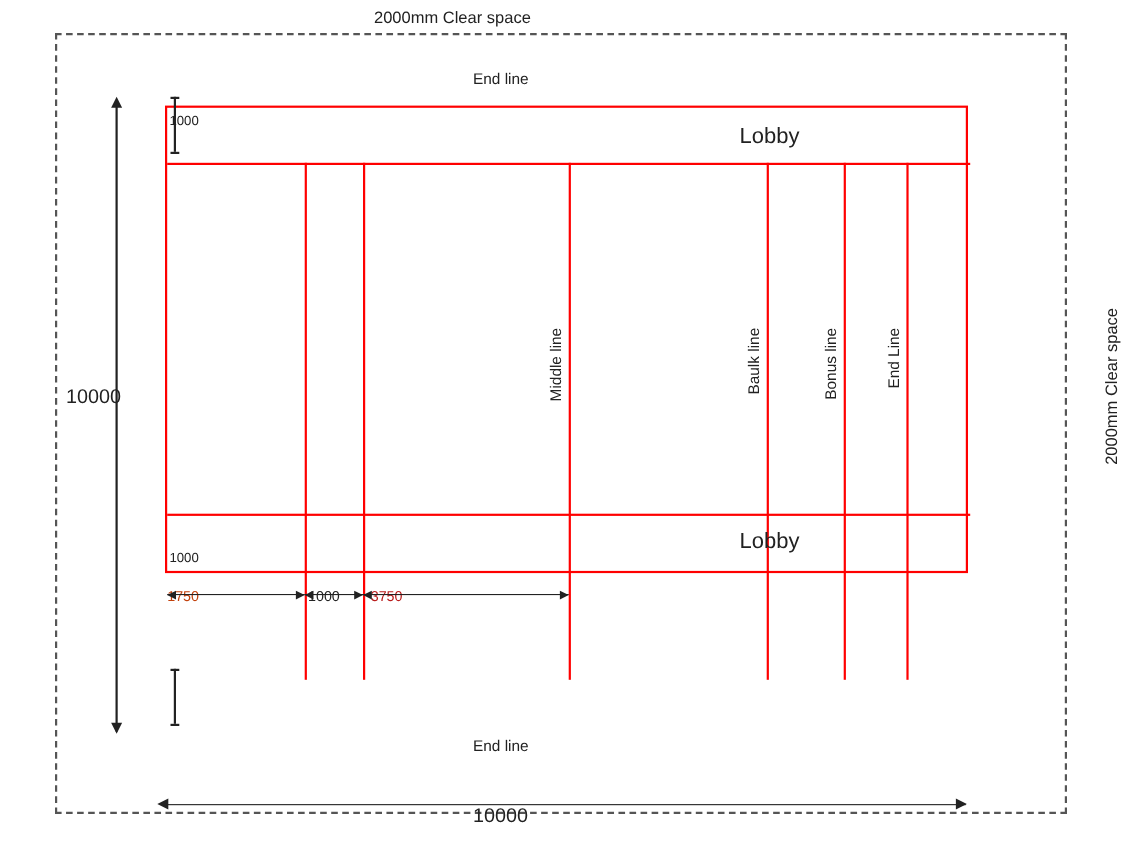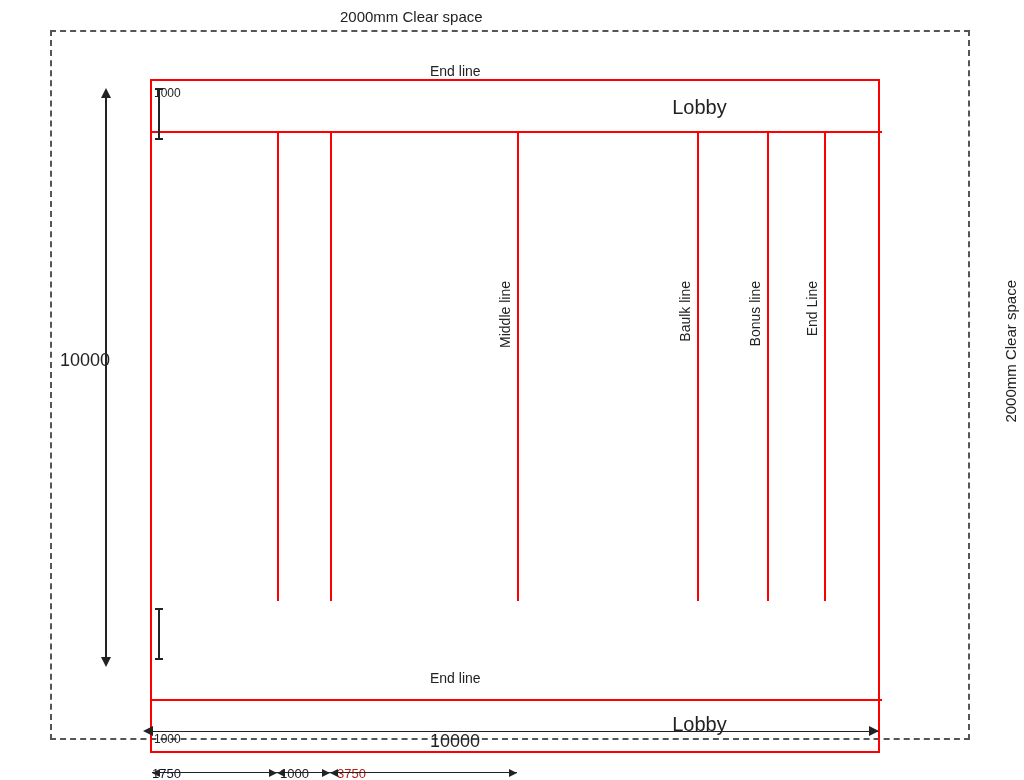--- a/index.html
+++ b/index.html
@@ -50,21 +50,21 @@
 <div class="diagram-container">
 
   <div class="outer-boundary"></div>
 
   <div class="label" style="top:8px; left:340px; font-size:15px;">2000mm Clear space</div>
 
   <div class="label-rotated" style="top:280px; right:5px; font-size:15px;">2000mm Clear space</div>
 
   <div class="label" style="top:63px; left:430px; font-size:14px;">End line</div>
 
-  <div style="position:absolute; top:79px; left:150px; width:730px; height:674px; border:2.5px solid red;text-decoration:underline;">
+  <div style="position:absolute; top:96px; left:150px; width:730px; height:425px; border:2.5px solid red;text-decoration:underline;">
 
     <div style="position:absolute; top:50px; left:0; width:730px; height:0; border-top:2.5px solid red;"></div>
 
     <div style="position:absolute; bottom:50px; left:0; width:730px; height:0; border-top:2.5px solid red;"></div>
 
     <div style="position:absolute; top:50px; left:365px; width:0; height:470px; border-left:2.5px solid red;"></div>
 
     <div style="position:absolute; top:50px; left:125px; width:0; height:470px; border-left:2.5px solid red;"></div>
 
     <div style="position:absolute; top:50px; left:178px; width:0; height:470px; border-left:2.5px solid red;"></div>
@@ -84,21 +84,21 @@
     <div style="position:absolute; top:200px; left:525px; writing-mode:vertical-rl; transform:rotate(180deg); font-size:14px; color:#222;">Baulk line</div>
 
     <div style="position:absolute; top:200px; left:595px; writing-mode:vertical-rl; transform:rotate(180deg); font-size:14px; color:#222;">Bonus line</div>
 
     <div style="position:absolute; top:200px; left:652px; writing-mode:vertical-rl; transform:rotate(180deg); font-size:14px; color:#222;">End Line</div>
 
     <div style="position:absolute; top:5px; left:2px; font-size:12px; color:#222;">1000</div>
 
     <div style="position:absolute; bottom:5px; left:2px; font-size:12px; color:#222;">1000</div>
 
-    <div style="position:absolute; bottom:-30px; left:0px; font-size:13px; color:#0f172a;">1750</div>
+    <div style="position:absolute; bottom:-30px; left:0px; font-size:13px; color:#c2410c;">1750</div>
 
     <div style="position:absolute; bottom:-30px; left:128px; font-size:13px; color:#222;">1000</div>
 
     <div style="position:absolute; bottom:-30px; left:185px; font-size:13px; color:#b91c1c;">3750</div>
 
     <div style="position:absolute; bottom:-22px; left:0; width:125px; height:1.5px; background:#222;"></div>
 
     <div style="position:absolute; bottom:-26px; left:0; width:0; height:0; border-top:4px solid transparent; border-bottom:4px solid transparent; border-right:8px solid #222;"></div>
     <div style="position:absolute; bottom:-26px; left:117px; width:0; height:0; border-top:4px solid transparent; border-bottom:4px solid transparent; border-left:8px solid #222;"></div>
 

